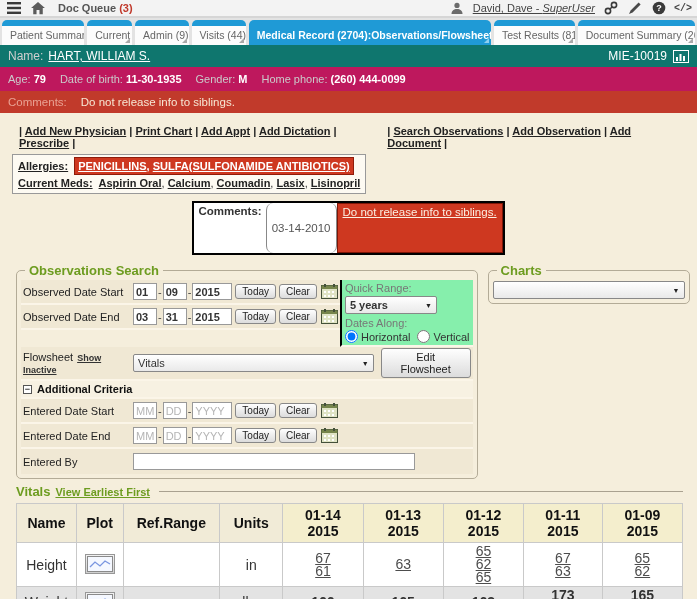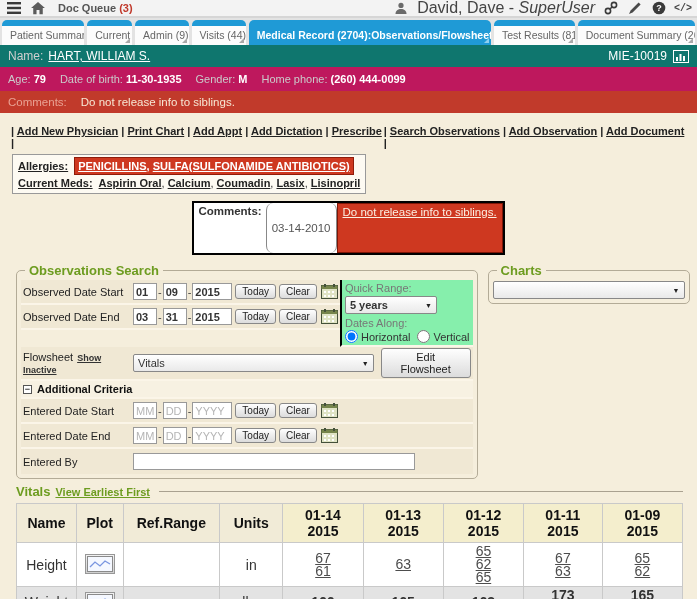--- a/index.html
+++ b/index.html
@@ -7,21 +7,21 @@
   body { font-family:"Liberation Sans", sans-serif; background:#f5eedc; font-size:11px; color:#333; }
   a { color:inherit; }
 
   
   .topbar { height:18px; background:#f3f3f3; border-bottom:2px solid #d6d6d6; display:flex; align-items:center; padding:0 6px; }
   .topbar .left, .topbar .right { display:flex; align-items:center; gap:8px; }
   .topbar .right { margin-left:auto; }
   .tb-ico { display:inline-flex; align-items:center; justify-content:center; width:16px; height:14px; cursor:pointer; }
   .docq { color:#555; font-weight:bold; font-size:11px; margin-left:4px; }
   .docq .cnt { color:#c0392b; }
-  .username { color:#444; font-size:16px; }
+  .username { color:#444; font-size:11px;text-decoration:underline; }
   .username i { font-style:italic; }
   .code-glyph { font-family:"Liberation Mono", monospace; font-weight:bold; color:#444; font-size:10px; }
 
   
   .tabbar { height:27px; background:#e3e3e3; display:flex; align-items:flex-end; padding:3px 2px 0 2px; gap:3px; overflow:hidden; }
   .tab { flex:0 1 auto; min-width:0; white-space:nowrap; overflow:hidden; border-radius:5px 5px 0 0;
          border-top:6px solid #1f9ad6; background:#fcfcfc; color:#666; font-size:10.5px;
          padding:3px 8px 4px 8px; position:relative; cursor:pointer; }
   .tab.active { background:#1f9ad6; border-top-color:#1f9ad6; color:#fff; font-weight:bold; }
   .tab.fold::after { content:""; position:absolute; right:2px; bottom:2px; width:0; height:0;
@@ -34,21 +34,21 @@
   .namebar a.pname { color:#fff; text-decoration:underline; }
   .namebar .right { margin-left:auto; display:flex; align-items:center; gap:6px; }
   .demobar { height:21px; background:#be185d; color:#fff; display:flex; align-items:center; gap:14px; padding:12px 8px; font-size:11px; }
   .demobar .pair .lbl { color:#cbcbcb; }
   .demobar .pair .val { color:#fff; font-weight:bold; margin-left:3px; }
   .alertbar { height:22px; background:#c13a2b; display:flex; align-items:center; padding:0 8px; font-size:11.5px; }
   .alertbar .lbl { color:#e9a293; margin-right:14px; }
   .alertbar .txt { color:#f7e8d4; }
 
   
-  .actions { display:flex; justify-content:space-between; margin:12px 10px 0 2px; font-weight:bold; font-size:11px; color:#222;padding-left:9px; }
+  .actions { display:flex; justify-content:space-between; margin:12px 10px 0 10px; font-weight:bold; font-size:11px; color:#222;padding-left:9px; }
   .actions a { text-decoration:underline; color:#222; cursor:pointer; }
 
   
   .allergy-box { margin:5px 0 0 12px; display:inline-block; width:max-content; border:1px solid #999; background:#fdfaf2; padding:2px 5px; }
   .allergy-box .row { display:flex; align-items:center; gap:4px; line-height:16px; }
   .allergy-box .boxlbl { font-weight:bold; text-decoration:underline; color:#222; margin-right:2px; }
   .allergy-pill { background:#ce3820; border:1px solid #8f1c0a; padding:0 3px; }
   .allergy-pill a { color:#fff; font-weight:bold; text-decoration:underline; }
   .allergy-pill .sep { color:#fff; font-weight:bold; }
   .meds a { color:#222; font-weight:bold; text-decoration:underline; }

